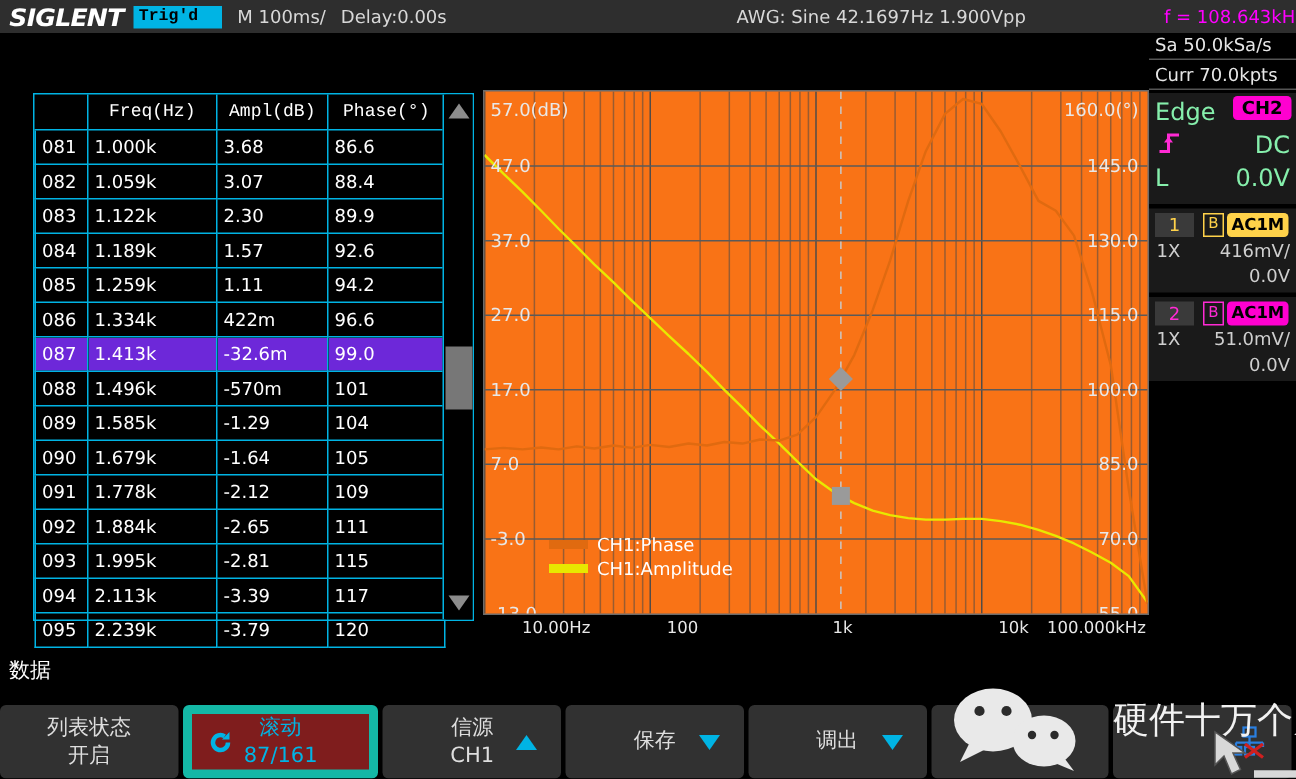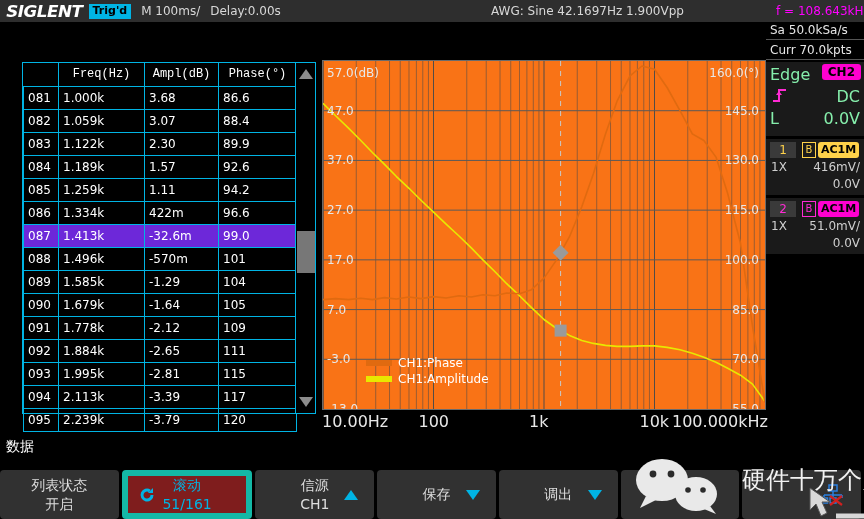--- a/index.html
+++ b/index.html
@@ -20,22 +20,23 @@
   }
   .logo {
     font-family:"DejaVu Sans","Liberation Sans",sans-serif;
     font-weight:bold; font-style:italic;
     font-size:16px; color:#ffffff; letter-spacing:-0.5px;
     margin-left:8px;
     transform: scaleX(1.05);
   }
   .trig-badge {
     margin-left:8px; background:#00b4e4; color:#000;
-    font-size:11px; font-weight:bold; padding:1px 4px 2px 4px;
+    font-size:11px; font-weight:bold; padding:1px 16px 2px 4px;
     line-height:12px;
+    font-family:Liberation Mono, monospace;
   }
   .hdr-txt { color:#d8d8d8; font-size:12px; margin-left:10px; white-space:nowrap;}
   .hdr-awg { color:#d8d8d8; font-size:12px; position:absolute; left:491px; top:4px; white-space:nowrap;}
   .hdr-freq { color:#ff00ff; font-size:12px; position:absolute; left:776px; top:4px; white-space:nowrap;}
 
   
   .sidebar { position:absolute; left:766px; top:22px; width:98px; height:412px; background:#000; }
   .sb-line { color:#e6e6e6; font-size:12px; padding:1px 0 0 4px; white-space:nowrap;}
   .sb-sep { height:1px; background:#555; margin:2px 0; }
   .trig-block { position:relative; height:74px; background:#1a1a1a; margin-top:2px; }
@@ -94,21 +95,21 @@
   .tri-dn { border-left:7px solid transparent;border-right:7px solid transparent;border-top:10px solid #8c8c8c;}
   .sb-thumb { position:absolute; left:1px; top:168px; width:18px; height:42px; background:#777; }
 
   
   .chart { position:absolute; left:322px; top:60px; width:444px; height:350px; background:#f97316;
            border:1px solid #6b6b6b; }
   .chart svg { display:block; }
   .ax-l { fill:#e8e8e8; font-size:12px; font-family:"DejaVu Sans","Liberation Sans",sans-serif; }
   .ax-r { fill:#e8e8e8; font-size:12px; font-family:"DejaVu Sans","Liberation Sans",sans-serif; text-anchor:end;}
   .xax { position:absolute; left:322px; top:412px; width:444px; height:20px; }
-  .xlab { position:absolute; color:#e8e8e8; font-size:16px; top:0; white-space:nowrap;}
+  .xlab { position:absolute; color:#e8e8e8; font-size:11px; top:0; white-space:nowrap;margin-left:26px;}
   .legend { position:absolute; left:366px; top:355px; }
   .lg-row { display:flex; align-items:center; height:16px; }
   .lg-sw { width:26px; height:6px; margin-right:6px; }
   .lg-tx { color:#ffffff; font-size:12px; }
 
   
   .data-label { position:absolute; left:6px; top:438px; color:#ffffff; font-size:14px; }
   .btnbar { position:absolute; left:0; top:470px; width:864px; height:49px; display:flex; }
   .btn {
     flex:1; margin-right:3px; background:#313131; border-radius:4px;
@@ -409,21 +410,21 @@
   </div>
 
   <div class="data-label">数据</div>
   <div class="btnbar">
       <div class="btn">
         <span class="l1">列表状态</span>
         <span class="l2">开启</span>
       </div>
       <div class="btn active">
         <span class="l1">滚动</span>
-        <span class="l2">51/161</span>
+        <span class="l2">87/161</span>
         <span class="refresh-ico"><svg width="18" height="18" viewBox="0 0 18 18">
             <path d="M14 9a5 5 0 1 1-2.2-4.1" stroke="#00b4e4" stroke-width="3" fill="none"></path>
             <path d="M15 2 L15 7 L10 7 Z" fill="#00b4e4"></path>
           </svg></span>
       </div>
       <div class="btn">
         <span class="l1">信源</span>
         <span class="l2">CH1</span>
         <div class="arrow up"></div>
       </div>

